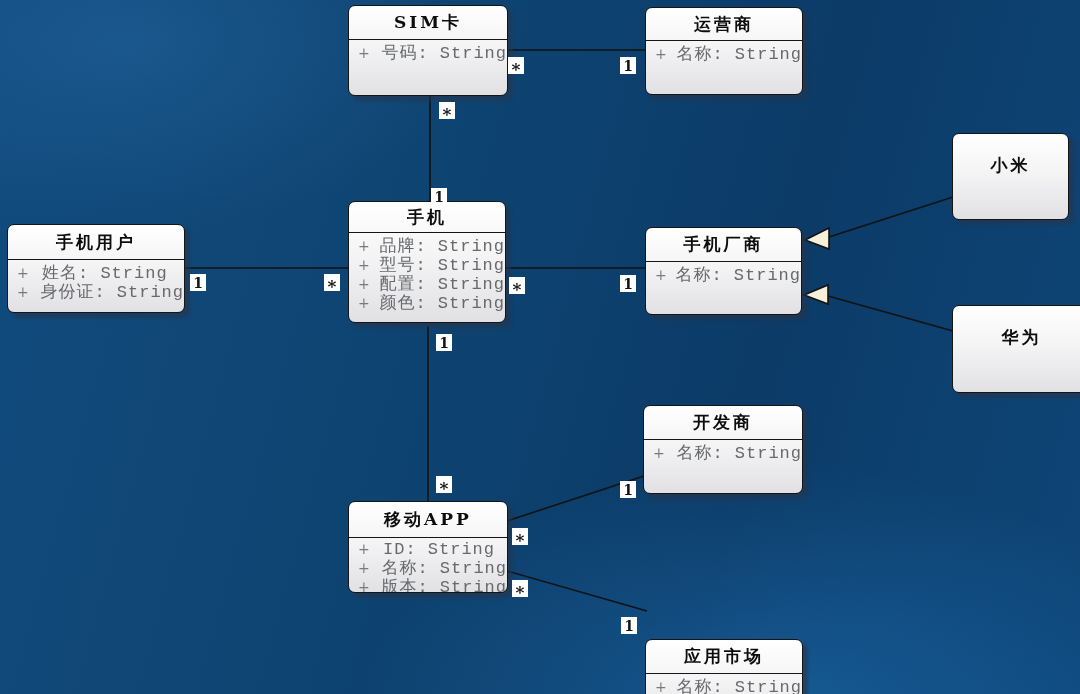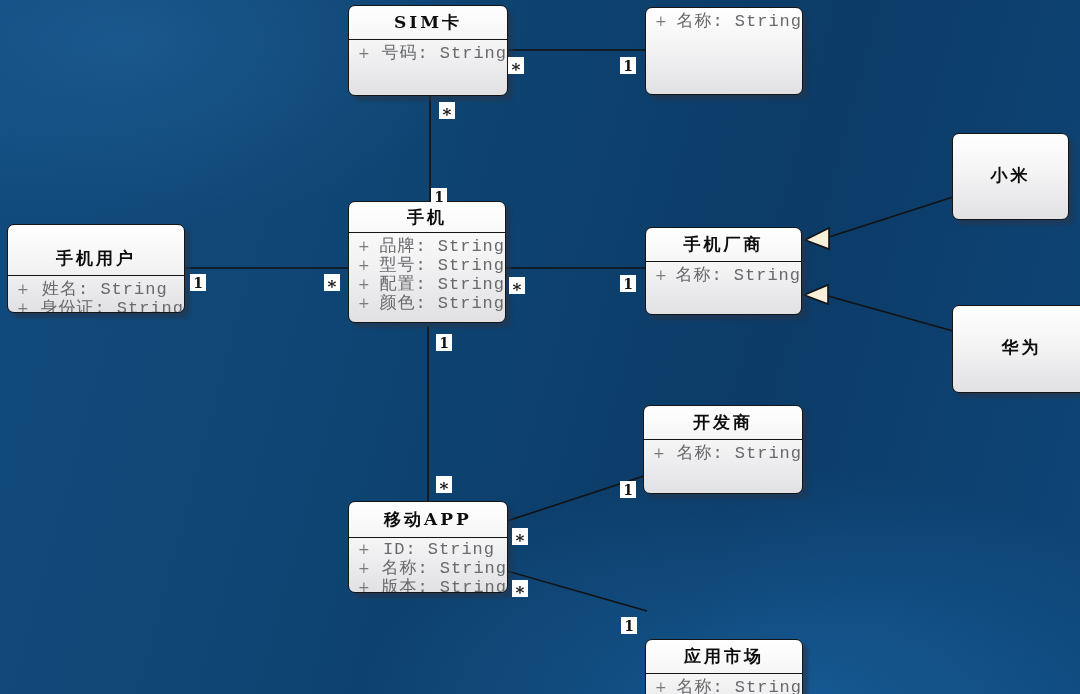--- a/index.html
+++ b/index.html
@@ -20,21 +20,21 @@
     background: linear-gradient(180deg, #ffffff 0%, #f4f4f5 45%, #e1e1e4 100%);
     box-shadow: 5px 5px 3px rgba(40,52,75,0.55);
     overflow:hidden;
   }
   .uml-title {
     text-align:right; font-weight:bold; color:#0d0d0d;
     font-size:17px; letter-spacing:3px;
     border-bottom:1.5px solid #151515;
     display:flex; align-items:center; justify-content:center;
   }
-  .uml-title.no-rule { border-bottom:none; align-items:flex-start; padding-top:30px; }
+  .uml-title.no-rule { border-bottom:none; align-items:flex-start; padding-top:20px; }
   .uml-attrs { padding-top:4px; }
   .attr-row { display:flex; line-height:19px; height:19px; }
   .vis { width:34px; padding-left:9px; box-sizing:border-box; color:#77797c; font-size:14px; }
   .attr-text { color:#67696c; font-size:17px; letter-spacing:1px; white-space:nowrap;font-family:Liberation Mono, monospace; }
   .mult {
     position:absolute; z-index:3; background:#ffffff; color:#141414;
     min-width:12px; height:17px; padding:0 2px;
     display:flex; align-items:center; justify-content:center;
     font-size:14px; font-weight:bold;
   }
@@ -63,30 +63,31 @@
     <div class="uml-title" style="height:33px;">SIM卡</div>
     <div class="uml-attrs">
       <div class="attr-row">
         <span class="vis">+</span>
         <span class="attr-text">号码: String</span>
       </div>
     </div>
   </div>
 
   <div class="uml-box" style="left:645px; top:7px; width:158px; height:88px;">
+    <div class="uml-title" style="height:32px;">运营商</div>
     <div class="uml-attrs">
       <div class="attr-row">
         <span class="vis">+</span>
         <span class="attr-text">名称: String</span>
       </div>
     </div>
   </div>
 
   <div class="uml-box" style="left:7px; top:224px; width:178px; height:89px;">
-    <div class="uml-title" style="height:34px;margin-top:16px;">手机用户</div>
+    <div class="uml-title" style="height:34px;">手机用户</div>
     <div class="uml-attrs">
       <div class="attr-row">
         <span class="vis">+</span>
         <span class="attr-text">姓名: String</span>
       </div>
       <div class="attr-row">
         <span class="vis">+</span>
         <span class="attr-text">身份证: String</span>
       </div>
     </div>

